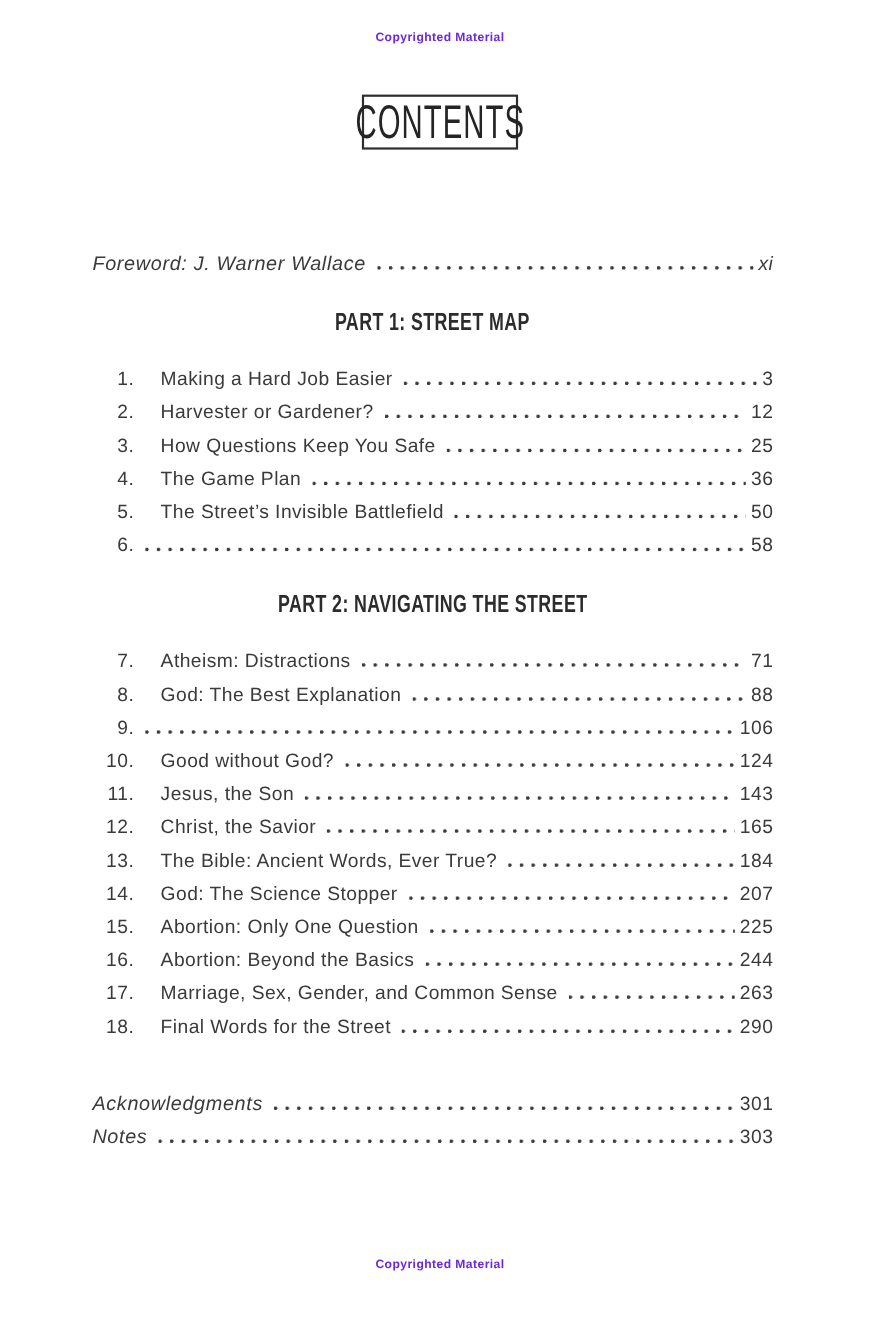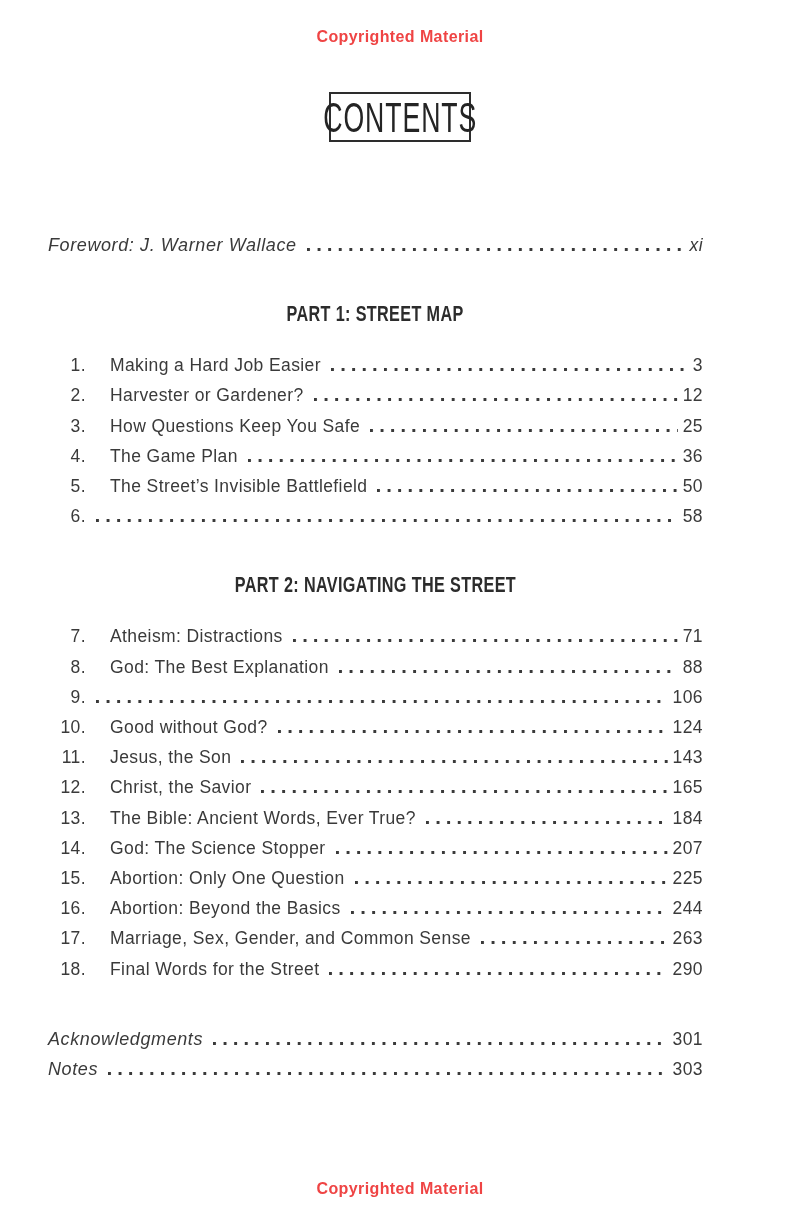--- a/index.html
+++ b/index.html
@@ -10,22 +10,22 @@
   body {
     width: 800px;
     height: 1218px;
     overflow: hidden;
     font-family: "Liberation Sans", sans-serif;
     color: #3a3a3a;
     -webkit-font-smoothing: antialiased;
   }
   .copyright {
     text-align: center;
-    color: #ef4444;
-    font-size: 16px;
+    color: #6d28d9;
+    font-size: 11px;
     font-weight: bold;
     letter-spacing: 0.4px;
   }
   .copyright-top { padding-top: 28px; }
   .copyright-bottom { margin-top: 96px; }
 
   .contents-box {
     width: 138px;
     height: 46px;
     border: 2px solid #2d2d2d;
@@ -39,21 +39,21 @@
     display: inline-block;
     font-size: 43px;
     font-weight: 500;
     letter-spacing: 1.5px;
     white-space: nowrap;
     transform: scaleX(0.62);
     color: #242424;
   }
 
   .content {
-    padding: 0 97px 0 48px;
+    padding: 0 97px 0 84px;
   }
 
   
   .toc-row {
     display: flex;
     align-items: baseline;
     font-size: 17.5px;
     letter-spacing: 0.4px;
     line-height: 30.2px;
     white-space: nowrap;
@@ -80,21 +80,21 @@
 
   
   .front-matter { margin-top: 88px; }
   .back-matter  { margin-top: 40px; }
   .matter-label { font-style: italic; letter-spacing: 0.6px; font-size: 18px; }
   .front-matter .pg { font-style: italic; }
 
   
   .part-heading {
     text-align: center;
-    margin-top: 43px;
+    margin-top: 28px;
     height: 21px;
     line-height: 21px;
   }
   .part-heading-text {
     display: inline-block;
     font-size: 22.5px;
     font-weight: 600;
     letter-spacing: 0.5px;
     white-space: nowrap;
     transform: scaleX(0.72);

